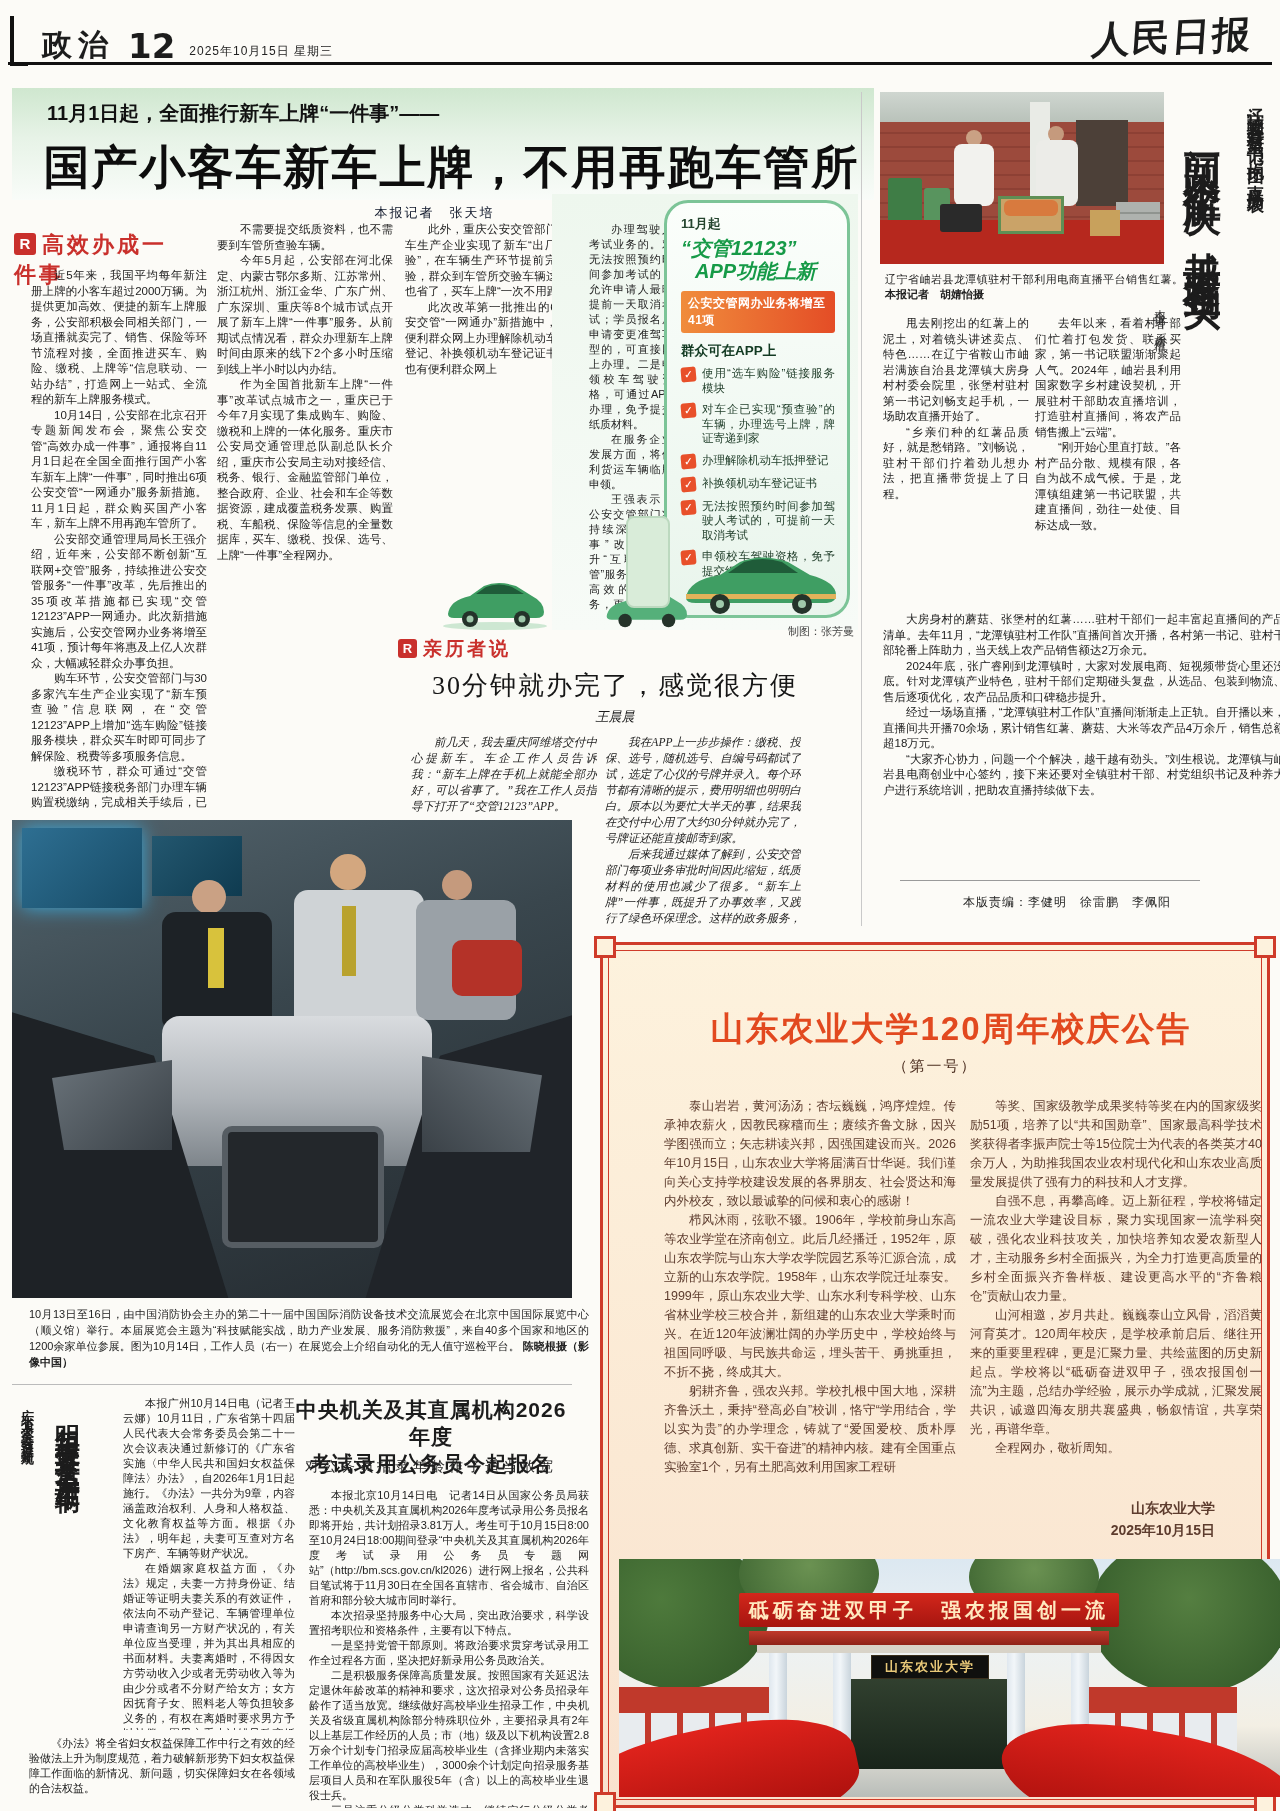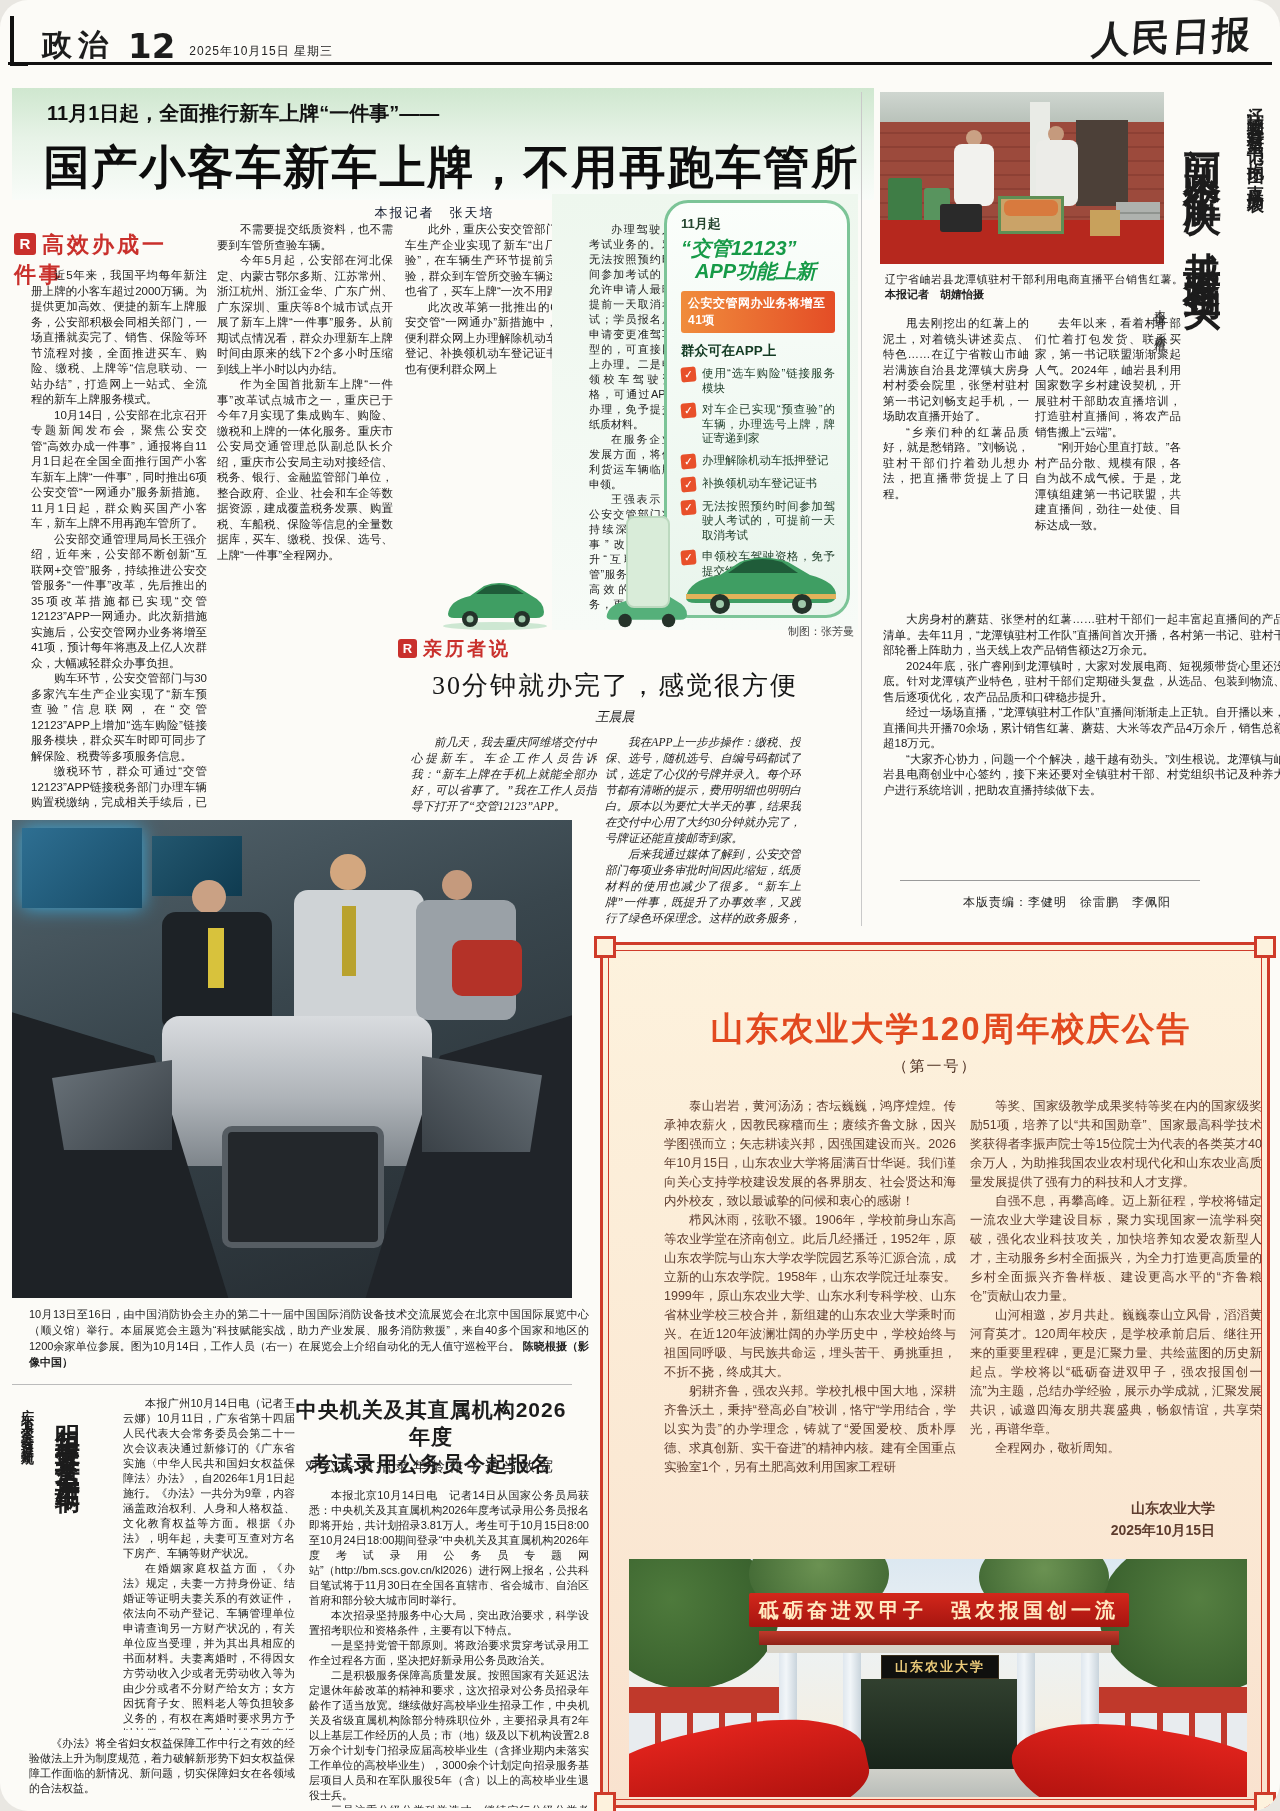--- a/index.html
+++ b/index.html
@@ -1,17 +1,17 @@
 <!DOCTYPE html>
 <html><head>
 <meta charset="utf-8">
 <style>
   html,body{margin:0;padding:0;background:#e9e7e2;}
   .sheet{position:relative;width:1280px;height:1811px;background:#fcfbf7;margin:0 auto;overflow:hidden;
-         font-family:"Liberation Sans","DejaVu Sans",sans-serif;color:#1c1c1c;border-radius:28px;}
+         font-family:"Liberation Sans","DejaVu Sans",sans-serif;color:#1c1c1c;}
   .abs{position:absolute;}
   .clip{overflow:hidden;padding-left:17px;}
   .coltext{font-size:11.5px;line-height:15.5px;text-align:justify;color:#222;}
   .coltext p{margin:0;text-indent:2em;}
   .serif{font-family:"Liberation Serif","DejaVu Serif",serif;}
   .vert{writing-mode:vertical-rl;}
   
   .bracket{width:14px;height:46px;border-left:4px solid #111;border-bottom:4px solid #111;}
   .sec-title{font-size:30px;font-weight:900;letter-spacing:6px;}
   .page-num{font-size:34px;font-weight:700;font-family:"DejaVu Sans",sans-serif;}
@@ -313,21 +313,21 @@
         <p>等奖、国家级教学成果奖特等奖在内的国家级奖励51项，培养了以“共和国勋章”、国家最高科学技术奖获得者李振声院士等15位院士为代表的各类英才40余万人，为助推我国农业农村现代化和山东农业高质量发展提供了强有力的科技和人才支撑。</p>
         <p>自强不息，再攀高峰。迈上新征程，学校将锚定一流农业大学建设目标，聚力实现国家一流学科突破，强化农业科技攻关，加快培养知农爱农新型人才，主动服务乡村全面振兴，为全力打造更高质量的乡村全面振兴齐鲁样板、建设更高水平的“齐鲁粮仓”贡献山农力量。</p>
         <p>山河相邀，岁月共赴。巍巍泰山立风骨，滔滔黄河育英才。120周年校庆，是学校承前启后、继往开来的重要里程碑，更是汇聚力量、共绘蓝图的历史新起点。学校将以“砥砺奋进双甲子，强农报国创一流”为主题，总结办学经验，展示办学成就，汇聚发展共识，诚邀四海友朋共襄盛典，畅叙情谊，共享荣光，再谱华章。</p>
         <p>全程网办，敬祈周知。</p>
       </div>
     <div class="abs cele-sign" style="left:350px;top:552px;width:262px;">
       <div>山东农业大学</div>
       <div>2025年10月15日</div>
     </div>
 
-    <div class="ph" style="left:26px;top:614px;width:618px;height:238px;background:linear-gradient(180deg,#dce8f1 0%,#edf2f4 35%,#f3efe4 70%,#b9bdb9 100%);">
+    <div class="ph" style="left:16px;top:614px;width:618px;height:238px;background:linear-gradient(180deg,#dce8f1 0%,#edf2f4 35%,#f3efe4 70%,#b9bdb9 100%);padding-left:44px;">
       <div class="treeblob" style="left:-30px;top:-20px;width:180px;height:150px;background:radial-gradient(circle at 40% 40%,#4e7a3c,#2f5526);"></div>
       <div class="treeblob" style="left:470px;top:-25px;width:200px;height:160px;background:radial-gradient(circle at 50% 40%,#557f41,#2f5526);"></div>
       <div class="treeblob" style="left:120px;top:-30px;width:140px;height:90px;background:radial-gradient(circle at 50% 40%,#6b9252,#3c6330);"></div>
       <div class="treeblob" style="left:350px;top:-24px;width:130px;height:84px;background:radial-gradient(circle at 50% 40%,#6b9252,#3c6330);"></div>
       <div class="gate-banner" style="left:120px;top:34px;width:380px;height:34px;">砥砺奋进双甲子　强农报国创一流</div>
       <div class="abs" style="left:130px;top:72px;width:360px;height:14px;background:linear-gradient(180deg,#c0392b,#8f2218);"></div>
       <div class="abs" style="left:138px;top:86px;width:344px;height:8px;background:#d8d3c8;"></div>
       <div class="gate-sign" style="left:252px;top:96px;width:116px;height:22px;">山东农业大学</div>
       <div class="abs" style="left:232px;top:120px;width:156px;height:90px;background:linear-gradient(180deg,#31402f,#18241a);"></div>
       <div class="pillar" style="left:150px;top:94px;width:18px;height:116px;"></div>

